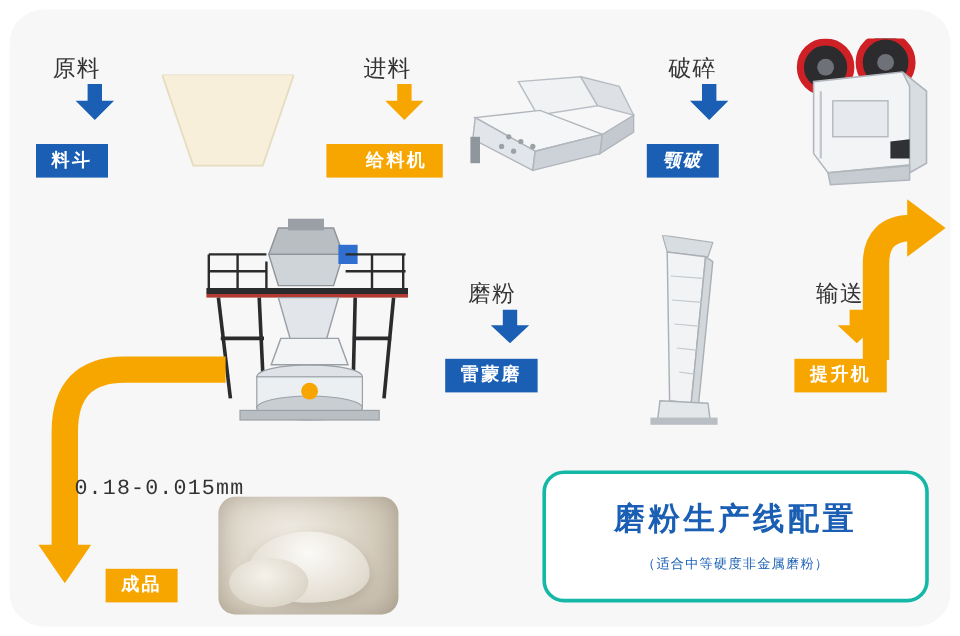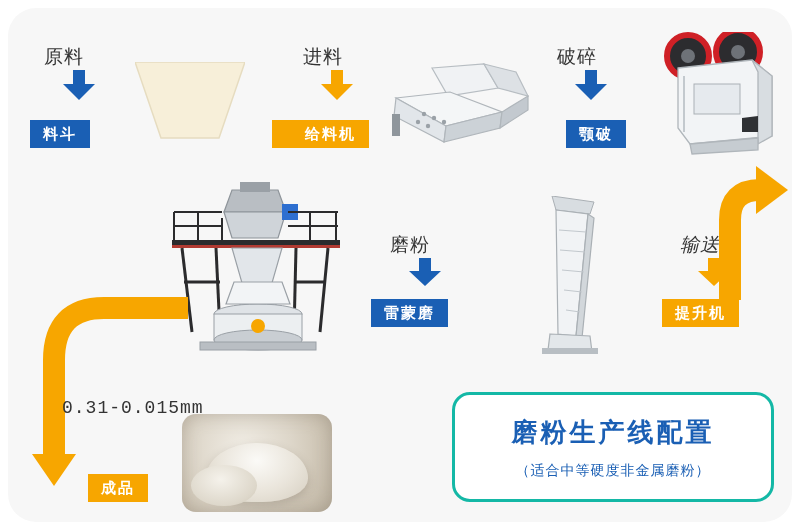--- a/index.html
+++ b/index.html
@@ -70,21 +70,21 @@
     position:absolute;
     border:3px solid #14b8a6;
     border-radius:18px;
     background:#ffffff;
     text-align:center;
   }
   .card .t1{
     color:#1a5fb4;font-size:26px;font-weight:bold;letter-spacing:3px;
   }
   .card .t2{
-    color:#1a5fb4;font-size:14px;letter-spacing:1px;
+    color:#1a5fb4;font-size:11px;letter-spacing:1px;
   }
   svg{display:block;}
 </style>
 </head>
 <body>
 
 <div id="stage">
 
   <div class="panel"></div>
 
@@ -118,21 +118,21 @@
     <circle cx="56" cy="60" r="2.2" fill="#9aa1a7"></circle>
     <circle cx="30" cy="60" r="2.2" fill="#9aa1a7"></circle>
     <circle cx="40" cy="64" r="2.2" fill="#9aa1a7"></circle>
     <rect x="4" y="52" width="8" height="22" fill="#8f969c"></rect>
   </svg>
 
   <div class="lbl" style="left:557px;top:44px;">破碎</div>
   <svg class="art" style="left:574px;top:70px;" width="34" height="30">
     <polygon points="11,0 23,0 23,14 33,14 17,30 1,14 11,14" fill="#1a5fb4"></polygon>
   </svg>
-  <div class="tag blue" style="left:566px;top:102px;">颚破</div>
+  <div class="tag blue" style="left:539px;top:102px;font-style:italic;">颚破</div>
 
   <svg class="art" style="left:660px;top:32px;" width="125" height="125">
     <circle cx="28" cy="24" r="21" fill="#2c2c2f" stroke="#cf2026" stroke-width="6"></circle>
     <circle cx="28" cy="24" r="7" fill="#6e7278"></circle>
     <circle cx="78" cy="20" r="22" fill="#2c2c2f" stroke="#cf2026" stroke-width="6"></circle>
     <circle cx="78" cy="20" r="7" fill="#6e7278"></circle>
     <polygon points="18,36 92,28 112,44 112,104 30,112 18,96" fill="#f2f4f6" stroke="#b0b6bb" stroke-width="1.3"></polygon>
     <polygon points="92,28 112,44 112,104 98,112 98,40" fill="#d8dde1" stroke="#b0b6bb" stroke-width="1.3"></polygon>
     <polygon points="30,112 98,106 98,118 32,122" fill="#c6ccd1" stroke="#b0b6bb" stroke-width="1.3"></polygon>
     <rect x="34" y="52" width="46" height="30" fill="#e6eaee" stroke="#aab0b5"></rect>
@@ -196,37 +196,37 @@
       <line x1="29" y1="34" x2="56" y2="36"></line>
       <line x1="30" y1="54" x2="55" y2="56"></line>
       <line x1="32" y1="74" x2="54" y2="76"></line>
       <line x1="34" y1="94" x2="52" y2="96"></line>
       <line x1="36" y1="114" x2="50" y2="116"></line>
     </g>
     <polygon points="20,138 60,140 62,156 18,154" fill="#e3e7ea" stroke="#aab0b5" stroke-width="1.2"></polygon>
     <rect x="12" y="152" width="56" height="6" fill="#b8bec3"></rect>
   </svg>
 
-  <div class="lbl" style="left:680px;top:232px;font-style:italic;">输送</div>
+  <div class="lbl" style="left:680px;top:232px;">输送</div>
   <svg class="art" style="left:697px;top:258px;" width="34" height="28">
     <polygon points="11,0 23,0 23,13 33,13 17,28 1,13 11,13" fill="#f7a600"></polygon>
   </svg>
   <div class="tag orange" style="left:662px;top:281px;">提升机</div>
 
   <svg class="art" style="left:700px;top:150px;" width="90" height="160">
     <path d="M 30 150 L 30 70 Q 30 40 60 40 L 64 40" fill="none" stroke="#f7a600" stroke-width="22" stroke-linecap="butt"></path>
     <polygon points="56,16 88,40 56,64" fill="#f7a600"></polygon>
   </svg>
 
   <svg class="art" style="left:18px;top:286px;" width="180" height="200">
     <path d="M 170 22 L 86 22 Q 36 22 36 74 L 36 176" fill="none" stroke="#f7a600" stroke-width="22" stroke-linecap="butt"></path>
     <polygon points="14,168 58,168 36,200" fill="#f7a600"></polygon>
   </svg>
 
-  <div class="lbl mono" style="left:62px;top:398px;font-size:18px;color:#333;">0.31-0.015mm</div>
+  <div class="lbl mono" style="left:62px;top:398px;font-size:18px;color:#333;">0.18-0.015mm</div>
 
   <div class="tag orange" style="left:88px;top:456px;">成品</div>
 
   <div class="photo" style="left:182px;top:414px;width:150px;height:98px;">
     <div class="pile"></div>
     <div class="pile2"></div>
   </div>
 
   <div class="card" style="left:452px;top:392px;width:316px;height:104px;">
     <div class="t1" style="margin-top:20px;">磨粉生产线配置</div>

